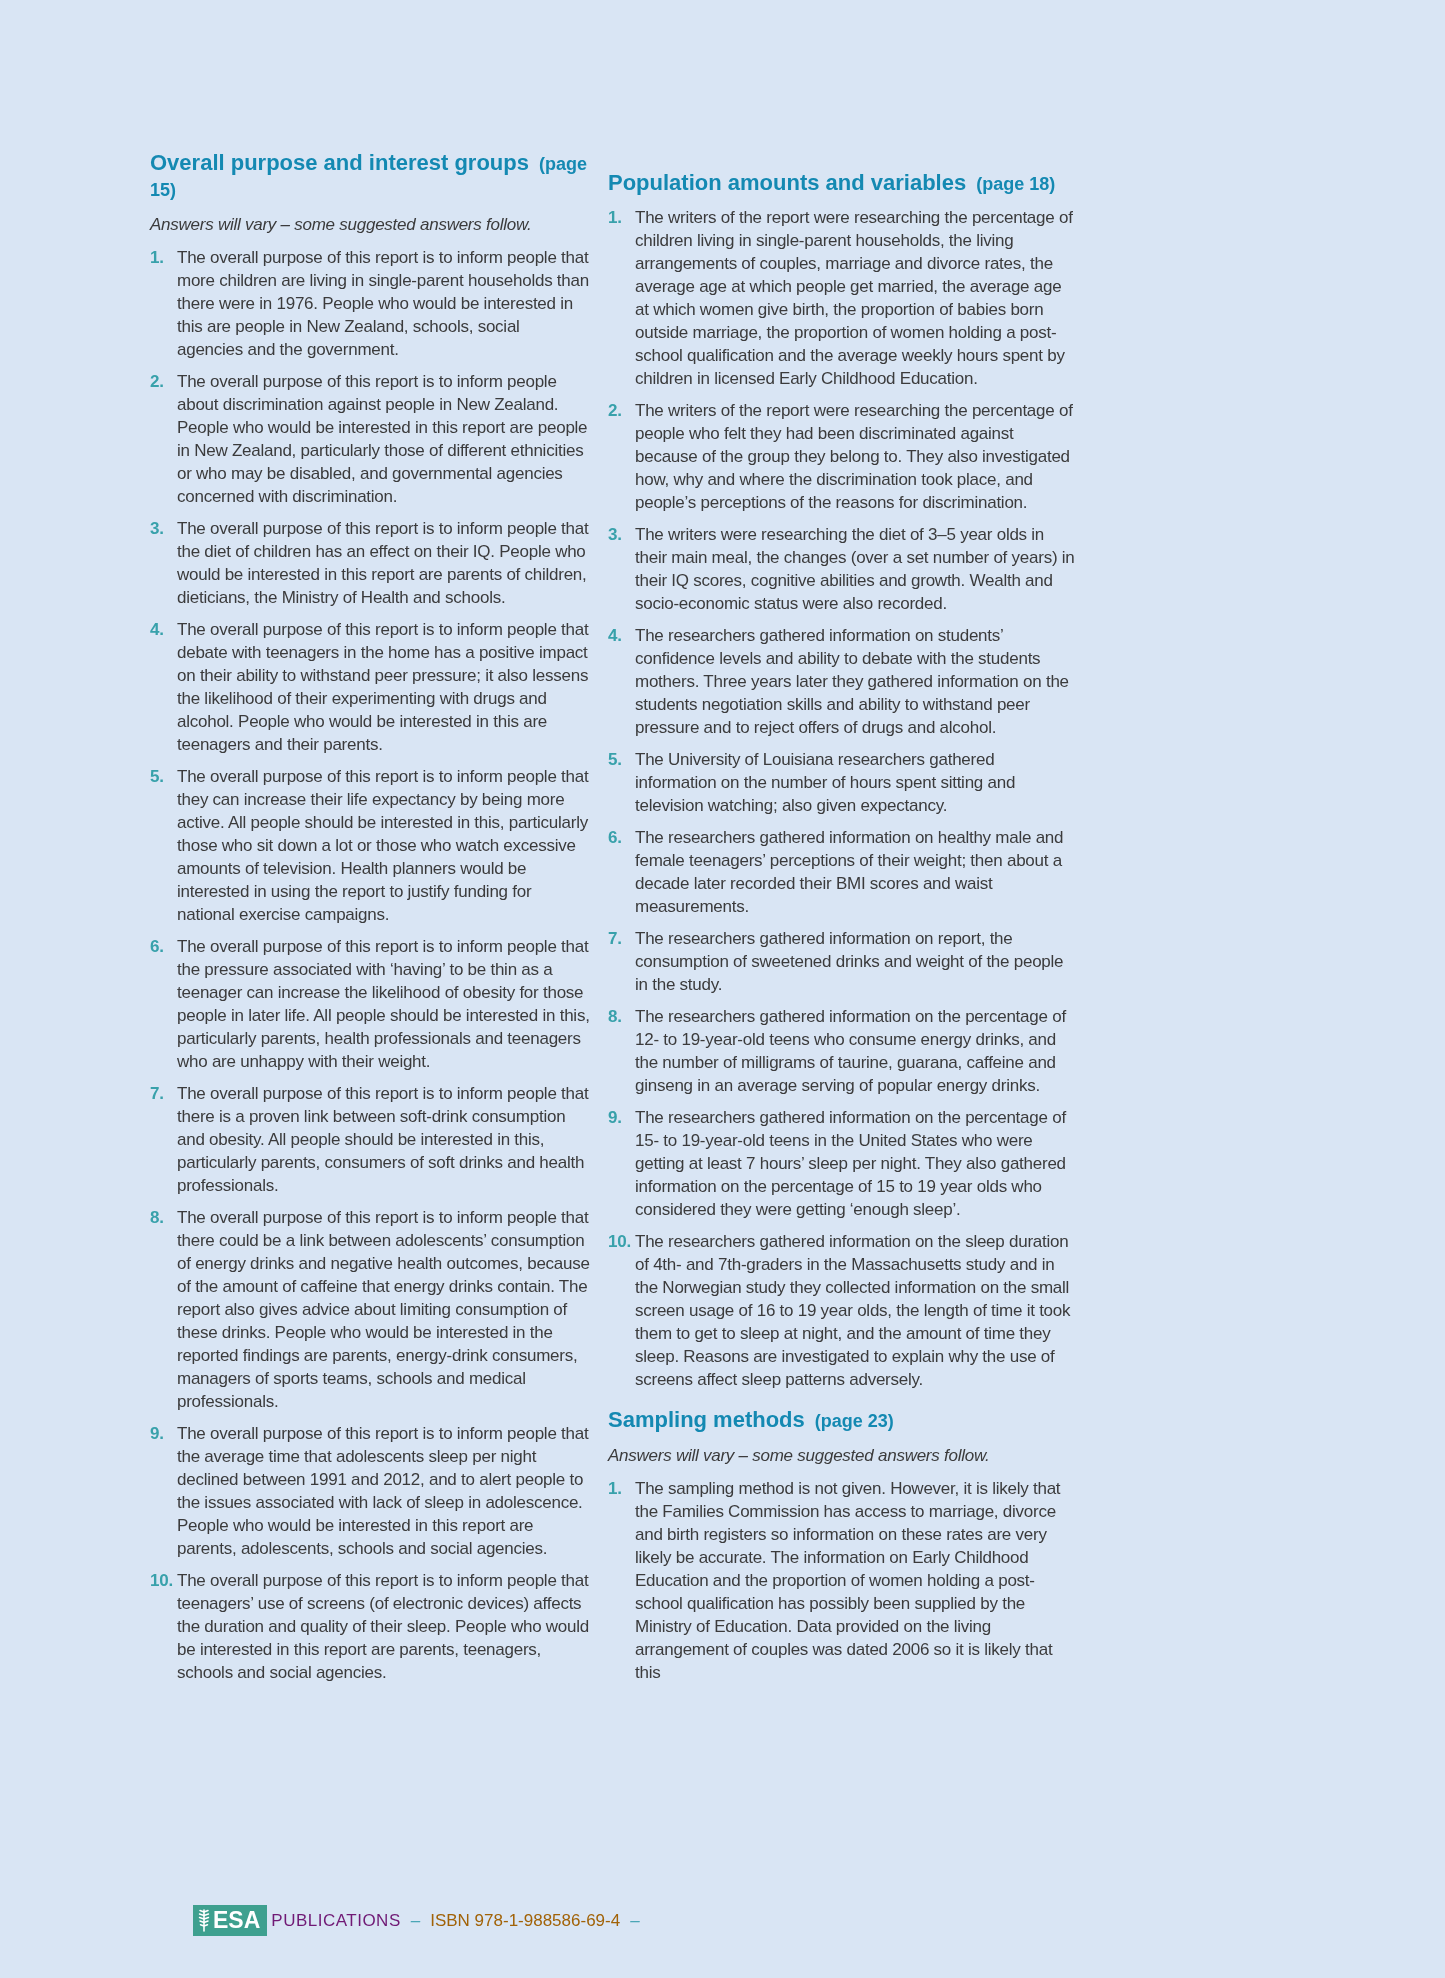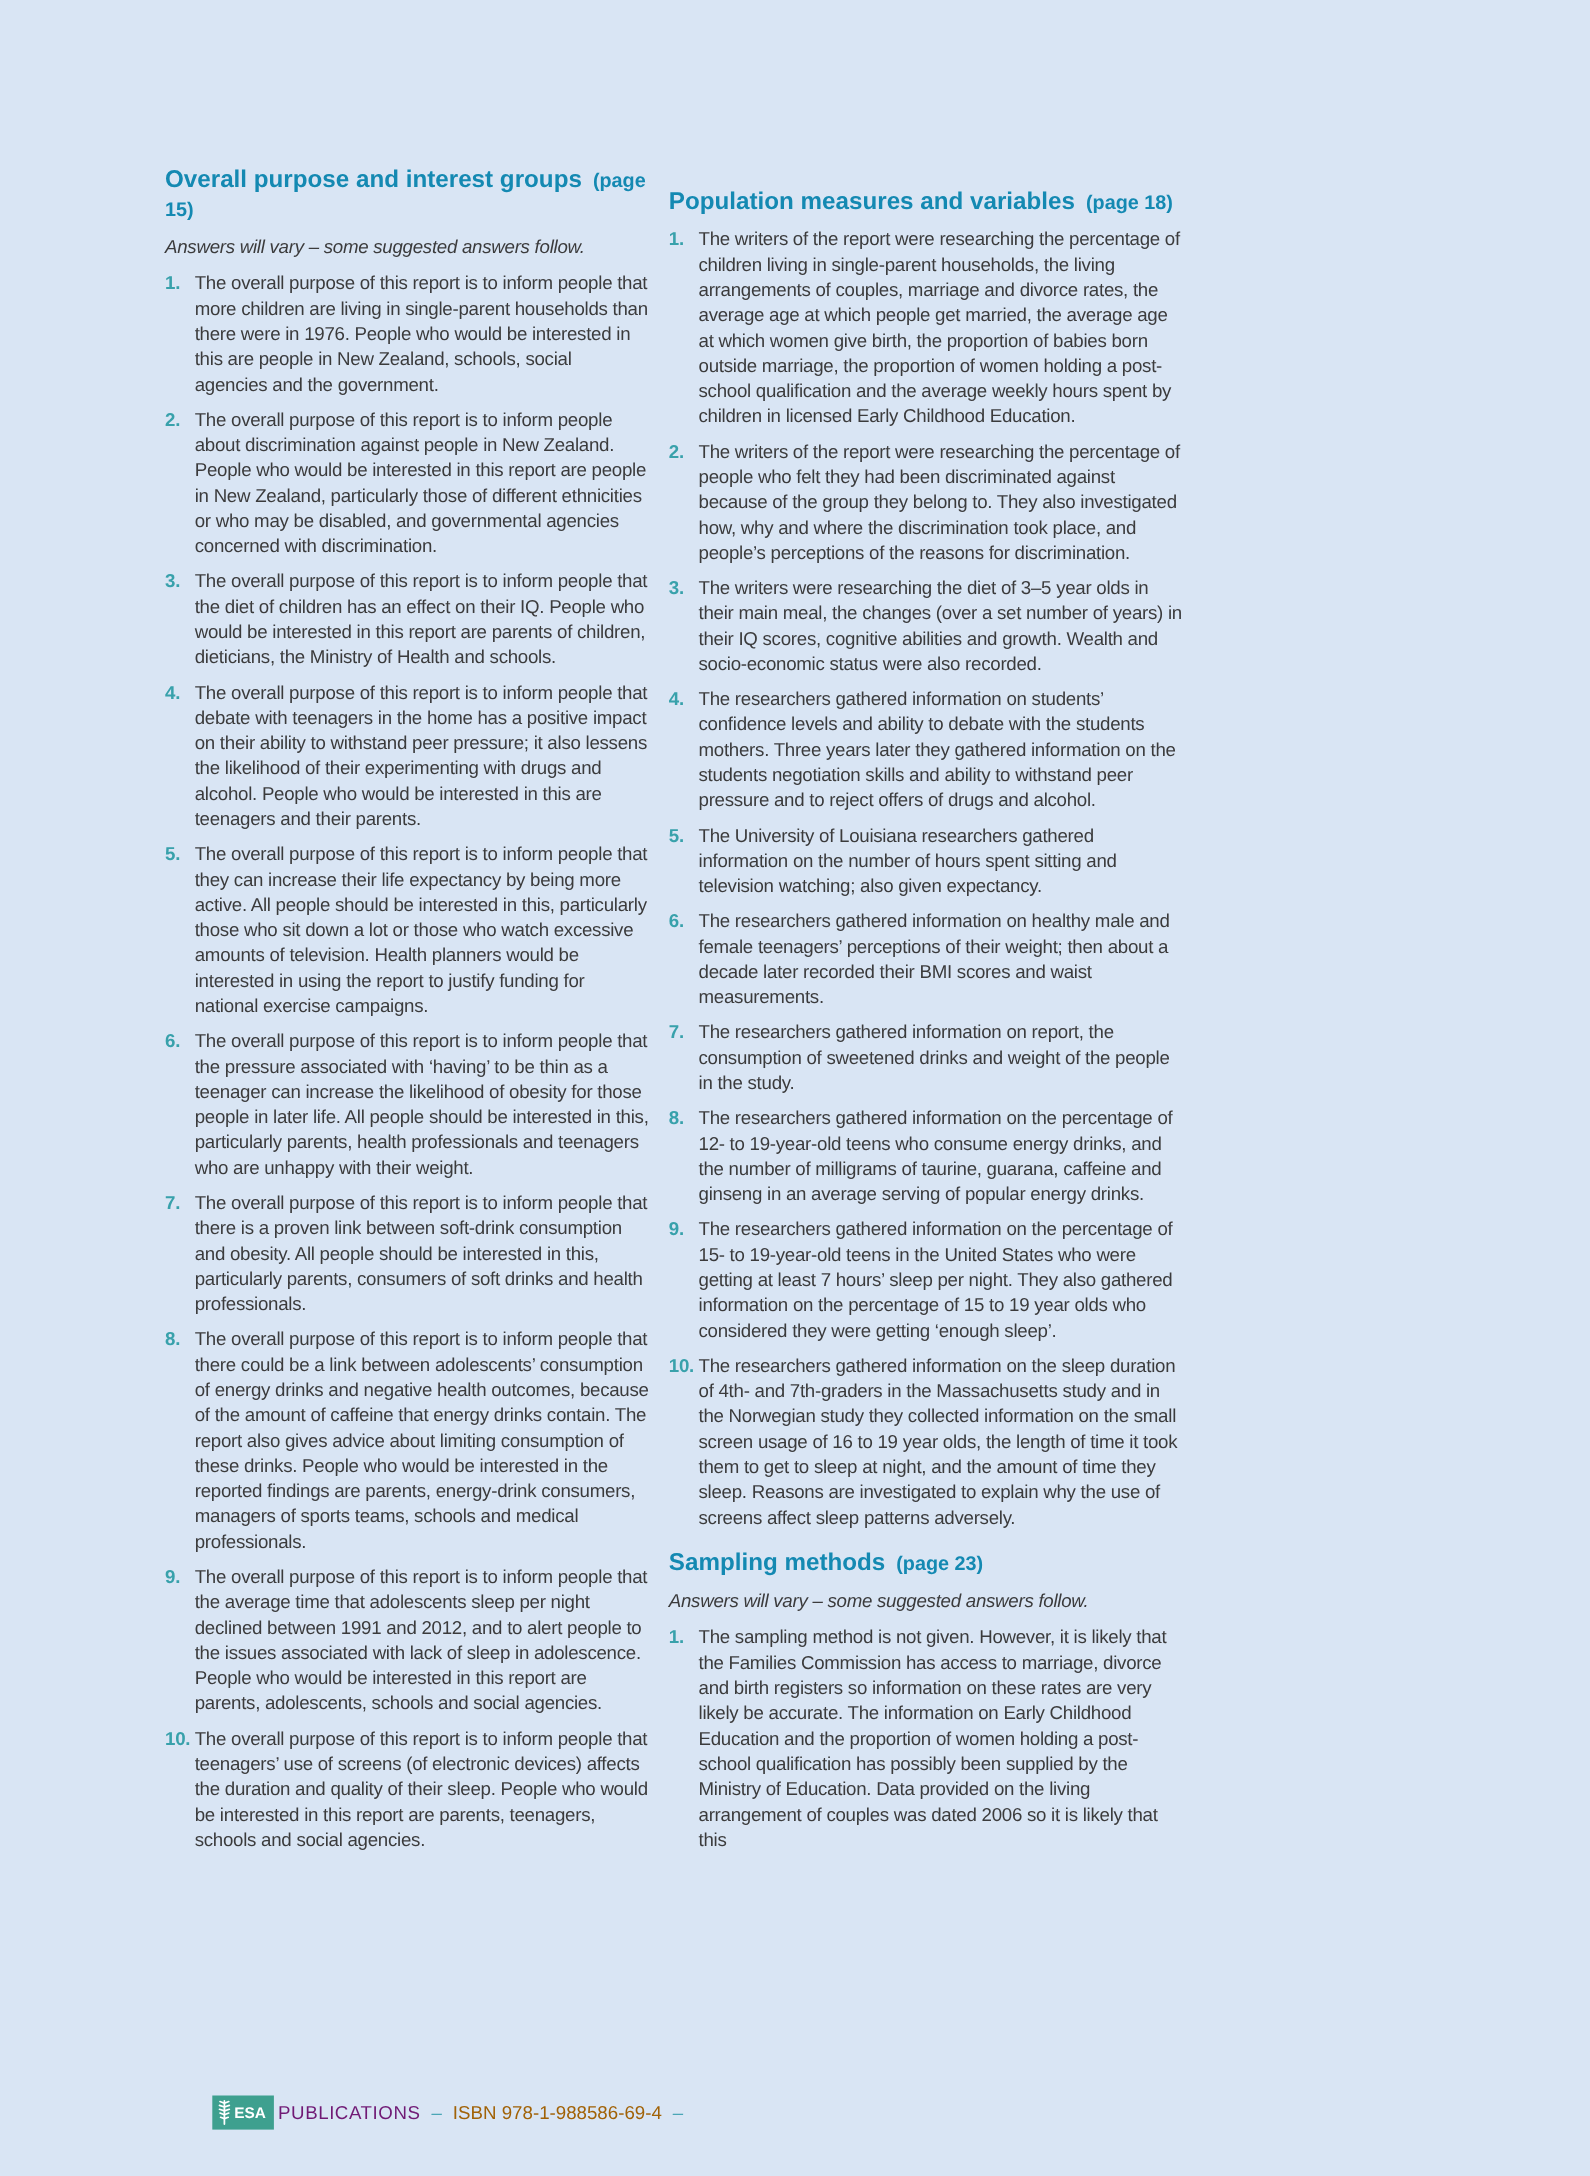--- a/index.html
+++ b/index.html
@@ -79,21 +79,21 @@
     font-size: 17px;
     white-space: nowrap;
   }
   .esa-logo {
     display: inline-flex;
     align-items: center;
     gap: 2px;
     background: #3ea08f;
     color: #ffffff;
     font-weight: bold;
-    font-size: 14px;
+    font-size: 23px;
     padding: 3px 7px 4px 4px;
     margin-right: 4px;
     line-height: 1;
   }
   .esa-logo svg { display: block; }
   .publisher {
     color: #701a75;
     letter-spacing: 0.5px;
     font-size: 17px;
   }
@@ -173,21 +173,21 @@
               <div class="answer-item">
                 <span class="num">10.</span>
                 <span class="txt">The overall purpose of this report is to inform people that teenagers’ use of screens (of electronic devices) affects the duration and quality of their sleep. People who would be interested in this report are parents, teenagers, schools and social agencies.</span>
               </div>
             </div>
         </div>
       </div>
 
       <div class="col-right">
         <div class="section">
-          <h2 class="section-heading"><span>Population measures and variables</span><span class="page-ref">(page 18)</span></h2>
+          <h2 class="section-heading"><span>Population amounts and variables</span><span class="page-ref">(page 18)</span></h2>
           <div class="answer-list">
 
               <div class="answer-item">
                 <span class="num">1.</span>
                 <span class="txt">The writers of the report were researching the percentage of children living in single-parent households, the living arrangements of couples, marriage and divorce rates, the average age at which people get married, the average age at which women give birth, the proportion of babies born outside marriage, the proportion of women holding a post-school qualification and the average weekly hours spent by children in licensed Early Childhood Education.</span>
               </div>
 
               <div class="answer-item">
                 <span class="num">2.</span>
                 <span class="txt">The writers of the report were researching the percentage of people who felt they had been discriminated against because of the group they belong to. They also investigated how, why and where the discrimination took place, and people’s perceptions of the reasons for discrimination.</span>

